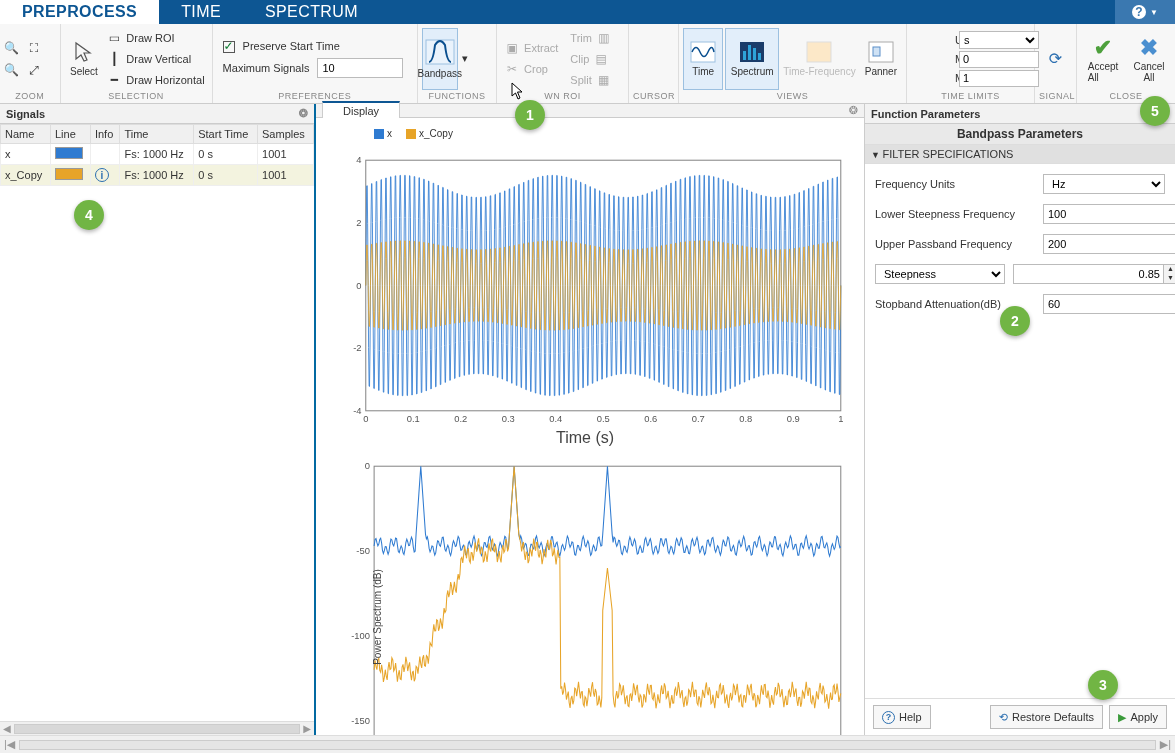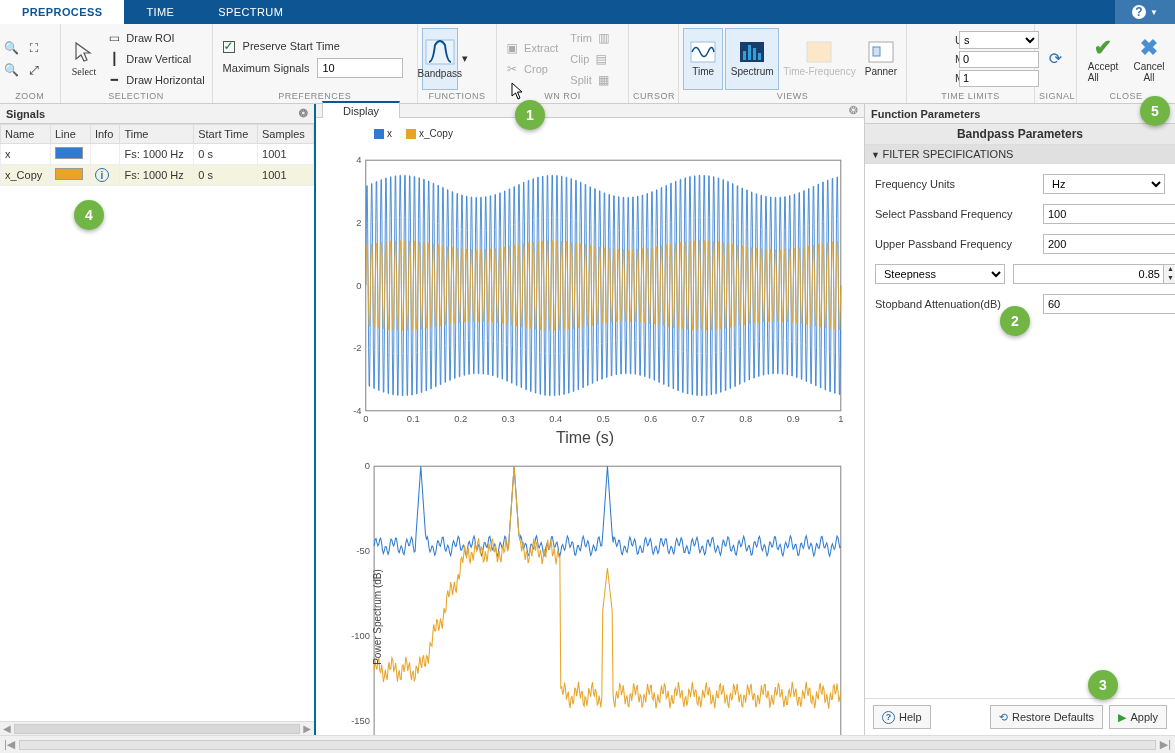--- a/index.html
+++ b/index.html
@@ -17,21 +17,21 @@
   
   .tabbar {
     height: 24px;
     background: #0d5693;
     display: flex;
     align-items: stretch;
   }
   .tab {
     padding: 6px 22px;
     color: #fff;
-    font-size: 11px;
+    font-size: 16px;
     display: flex;
     align-items: center;
     cursor: pointer;
     letter-spacing: .4px;
   }
   .tab.active { background: #fff; color: #0d5693; font-weight: bold; }
   .tab-help {
     margin-left: auto;
     background: #3a78b0;
     width: 60px;
@@ -197,21 +197,21 @@
           <span class="ic">🔍</span>
           <span class="ic">⤢</span>
         </div>
       </div>
     </div>
     <div class="group-label">ZOOM</div>
   </div>
 
   <div class="group" style="width:152px;">
     <div class="group-body">
-      <div class="big-btn" style="width:40px;font-family:Liberation Serif, serif;">
+      <div class="big-btn" style="width:40px;">
         <svg width="22" height="22">
             <path d="M3 2 L3 18 L8 14 L11 20 L14 19 L11 12 L17 12 Z" fill="none" stroke="#555" stroke-width="1.2"></path>
           </svg>
         <span>Select</span>
       </div>
       <div class="mini-row">
         <div class="mini-item">
             <span class="ic">▭</span>
             <span>Draw ROI</span>
           </div>
@@ -489,21 +489,21 @@
     <div class="params-sub">Bandpass Parameters</div>
     <div class="params-sec-hdr">
       <span style="font-size:9px;">▼ </span><span>FILTER SPECIFICATIONS</span>
     </div>
     <div class="params-body">
       <div class="p-row">
         <label>Frequency Units</label>
         <select><option>Hz</option></select>
       </div>
       <div class="p-row">
-        <label>Select Passband Frequency</label>
+        <label>Lower Steepness Frequency</label>
         <input type="text" value="100" style="">
       </div>
       <div class="p-row">
         <label>Upper Passband Frequency</label>
         <input type="text" value="200" style="">
       </div>
       <div class="p-row">
         <select style="flex:0 0 130px;"><option>Steepness</option></select>
         <div class="spin" style="flex:1;">
           <input type="text" value="0.85" style="">

